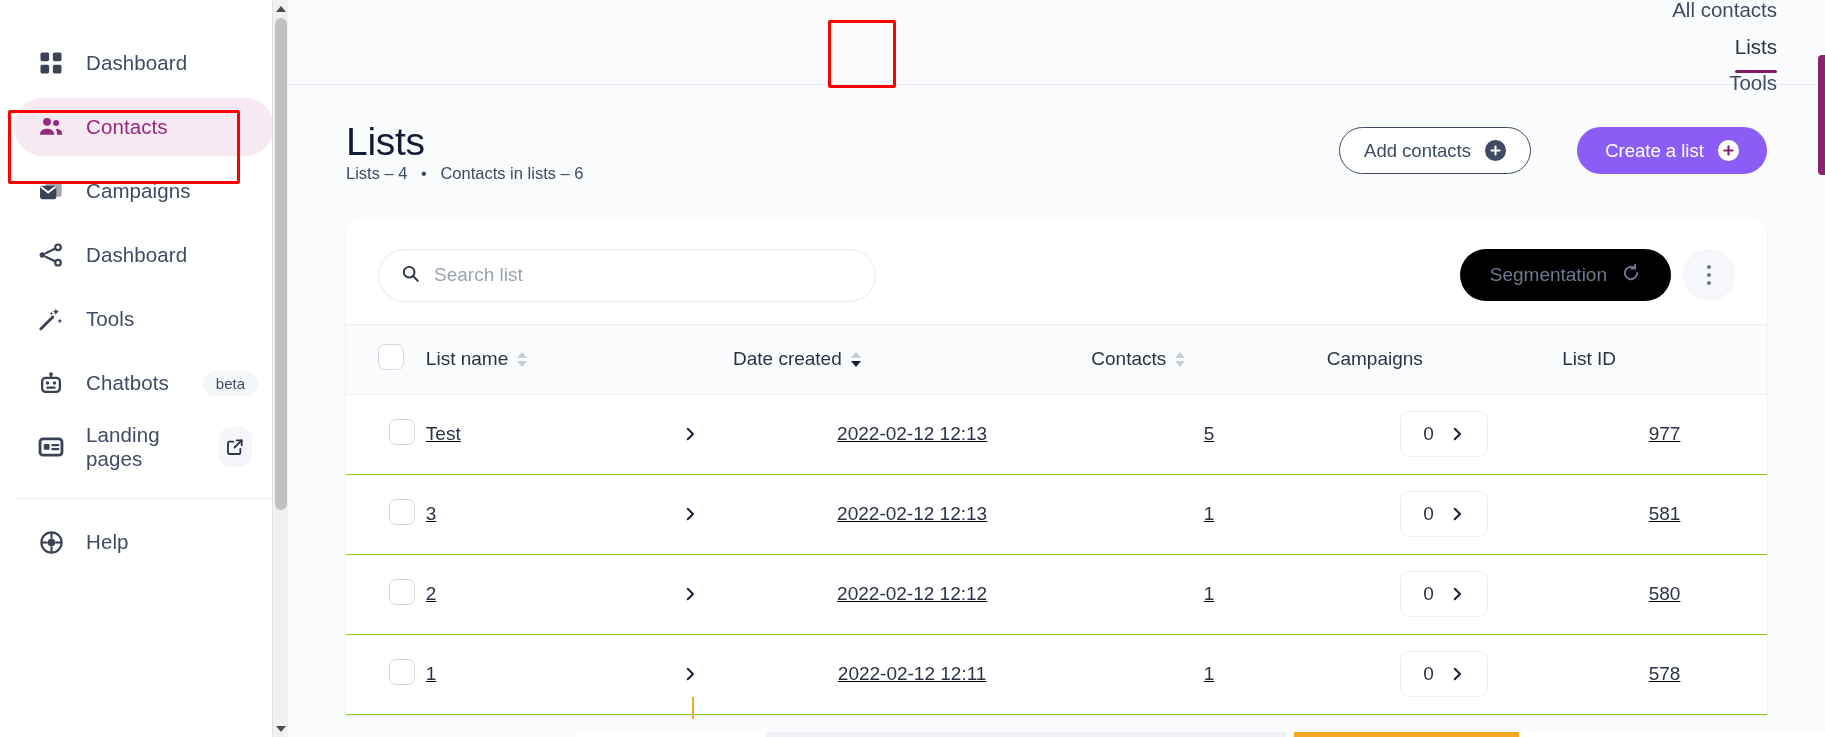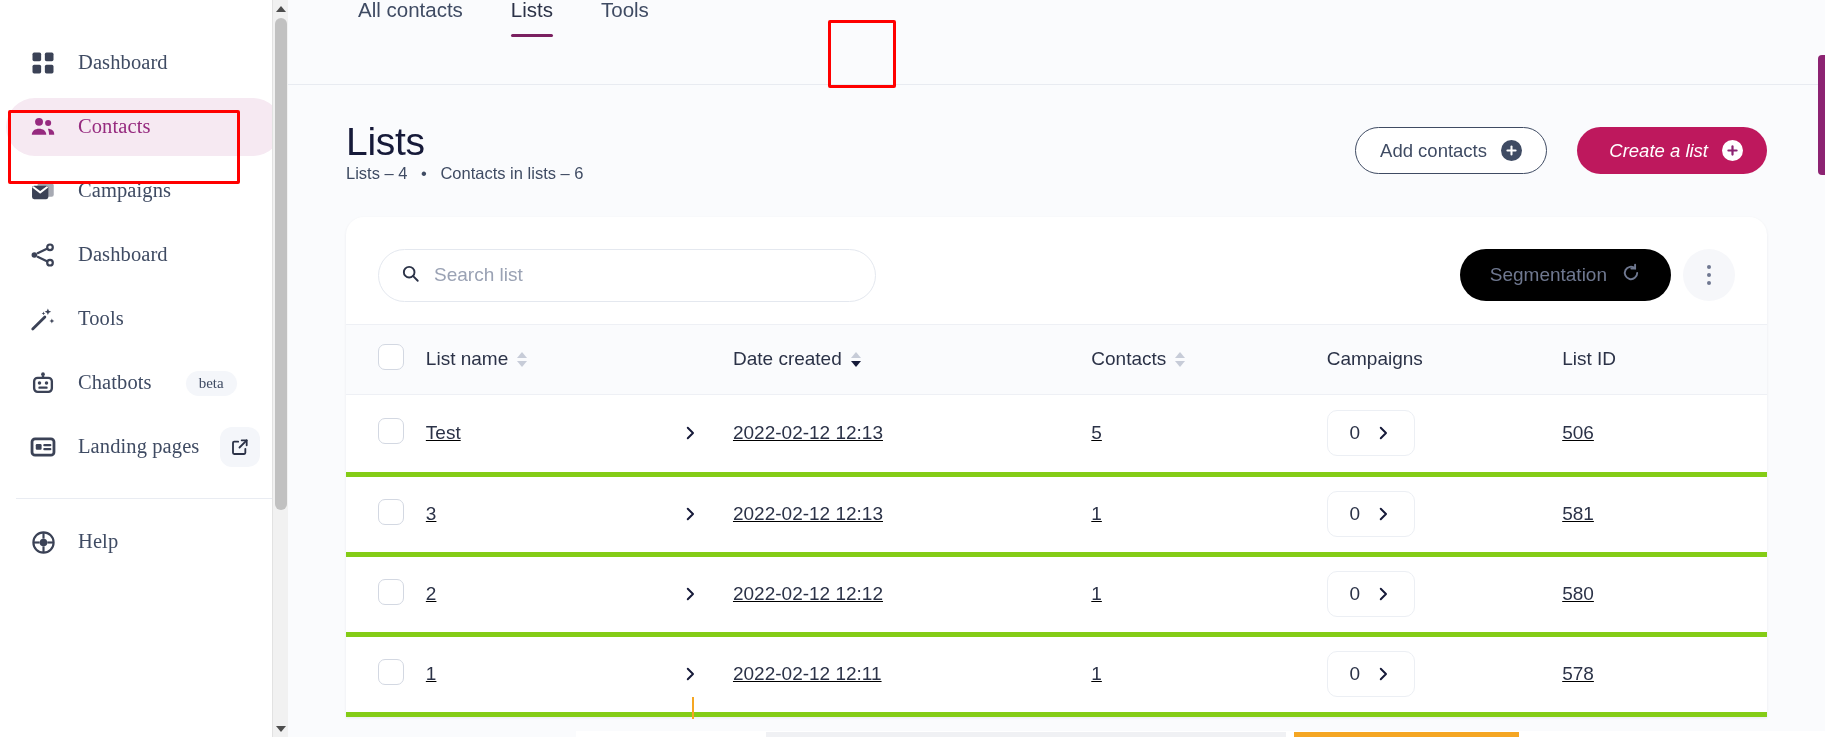--- a/index.html
+++ b/index.html
@@ -13,21 +13,21 @@
 
   
   .sidebar {
     position: relative;
     width: 288px; height: 737px;
     background: #ffffff;
     flex: 0 0 288px;
     padding-top: 34px;
     display: flex; flex-direction: column;
   }
-  .nav-list { display: flex; flex-direction: column; gap: 6px; padding: 0 6px; font-family: Liberation Serif, serif; }
+  .nav-list { display: flex; flex-direction: column; gap: 6px; padding: 0 14px; }
   .nav-item {
     display: flex; align-items: center;
     height: 58px; border-radius: 29px;
     padding: 0 22px; gap: 20px; cursor: pointer;
     position: relative;
   }
   .nav-item .ico { width: 30px; height: 30px; display:flex; align-items:center; justify-content:center; flex:0 0 30px; color:#3b4256; }
   .nav-item .lbl { font-size: 20.5px; color: #3f4b63; letter-spacing: .1px; line-height:1.15; }
   .nav-item.active { background: #f6e9f2; }
   .nav-item.active .lbl { color: #962a7f; }
@@ -64,22 +64,23 @@
   .sb-thumb { position:absolute; left:2px; top:18px; width:12px; height:492px; background:#c1c1c1; border-radius:6px; }
 
   
   .main {
     flex: 1 1 auto; height: 737px; position: relative;
     background: #fafbfd;
     overflow: hidden;
   }
   .tabbar {
     height: 85px; background:#fafbfd; position:relative;
-    display:flex; align-items:flex-start; padding-left: 70px;
+    display:flex; align-items:flex-end; padding-left: 56px;
     border-bottom: 1px solid #e8ebf1;
+    flex-direction: column;
   }
   .tab {
     font-size: 20.5px; color:#3f4b63; padding: 0 0 16px 0; margin-right: 48px;
     position: relative; cursor:pointer; line-height:1;
   }
   .tab.active { color:#2b3247; }
   .tab.active::after {
     content:""; position:absolute; left:0; right:0; bottom:0;
     height:3px; background:#7a2060; border-radius:2px;
   }
@@ -89,28 +90,28 @@
   }
 
   .page-head {
     padding: 36px 58px 0 58px;
     display:flex; align-items:flex-start; justify-content:space-between;
   }
   .page-title { font-size: 39px; color:#161a39; font-weight: 400; letter-spacing:-.3px; line-height:1.1; }
   .page-sub { font-size: 16.5px; color:#3f4b63; }
   .page-sub .dot { margin: 0 9px; color:#3f4b63; }
 
-  .head-actions { display:flex; align-items:center; gap: 30px; margin-top: 6px; }
+  .head-actions { display:flex; align-items:center; gap: 46px; margin-top: 6px; }
   .btn {
     display:inline-flex; align-items:center; gap:14px;
     height: 47px; border-radius: 24px; padding: 0 24px;
     font-size: 18.5px; cursor:pointer; white-space:nowrap;
   }
   .btn-outline { background:#fff; border:1.5px solid #3f4b63; color:#3f4b63; min-width:183px; justify-content:center; }
-  .btn-primary { background:#be185d; border:none; color:#fff; min-width:190px; justify-content:flex-end;font-style:italic; }
+  .btn-primary { background:#8b5cf6; border:none; color:#fff; min-width:190px; justify-content:center; }
   .plus-dark, .plus-light {
     width:21px; height:21px; border-radius:50%;
     display:inline-flex; align-items:center; justify-content:center; flex:0 0 21px;
   }
   .plus-dark { background:#3f4b63; color:#fff; }
   .plus-light { background:#fff; color:#8c2372; }
   .plus-dark svg, .plus-light svg { display:block; }
 
   
   .card {
@@ -144,21 +145,22 @@
 
   
   table.lists { width:100%; border-collapse: collapse; margin-top: 22px; table-layout: fixed; text-decoration: underline; }
   table.lists thead th {
     background:#fafbfd; font-weight:400; font-size:19px; color:#2b3247;
     text-align:left; height: 70px; padding: 0; vertical-align: middle;
     border-top:1px solid #eef0f5; border-bottom:1px solid #eef0f5;
   }
   table.lists tbody td {
     height: 80px; font-size: 19px; color:#2b3247; padding:0; vertical-align:middle;
-    border-bottom:5px solid #84cc16;
+    border-bottom:1px solid #84cc16;
+    text-align:center;
   }
   .c-check { width: 78px; padding-left: 32px !important; }
   .c-name  { width: 300px; }
   .c-date  { width: 350px; }
   .c-cont  { width: 230px; }
   .c-camp  { width: 230px; }
   .c-id    { width: 200px; }
   .th-inner { display:inline-flex; align-items:center; gap:9px; }
   .sorter { display:inline-flex; flex-direction:column; gap:3px; }
   .sorter i { width:0;height:0; display:block; }
@@ -434,21 +436,21 @@
               <td class="c-date">2022-02-12 12:13</td>
               <td class="c-cont">5</td>
               <td class="c-camp"><span class="camp-pill">
                   <span>0</span>
                   <span class="chev">
                     <svg width="18" height="18" viewBox="0 0 24 24" fill="none" stroke="currentColor" stroke-width="2.6" stroke-linecap="round" stroke-linejoin="round">
                       <polyline points="9,5 16,12 9,19"></polyline>
                     </svg>
                   </span>
                 </span></td>
-              <td class="c-id">506</td>
+              <td class="c-id">977</td>
             </tr>
             <tr>
               <td class="c-check"><span class="chk"></span></td>
               <td class="c-name">
                 <div class="name-cell">
                   <span>3</span>
                   <span class="chev">
                     <svg width="18" height="18" viewBox="0 0 24 24" fill="none" stroke="currentColor" stroke-width="2.6" stroke-linecap="round" stroke-linejoin="round">
                       <polyline points="9,5 16,12 9,19"></polyline>
                     </svg>

